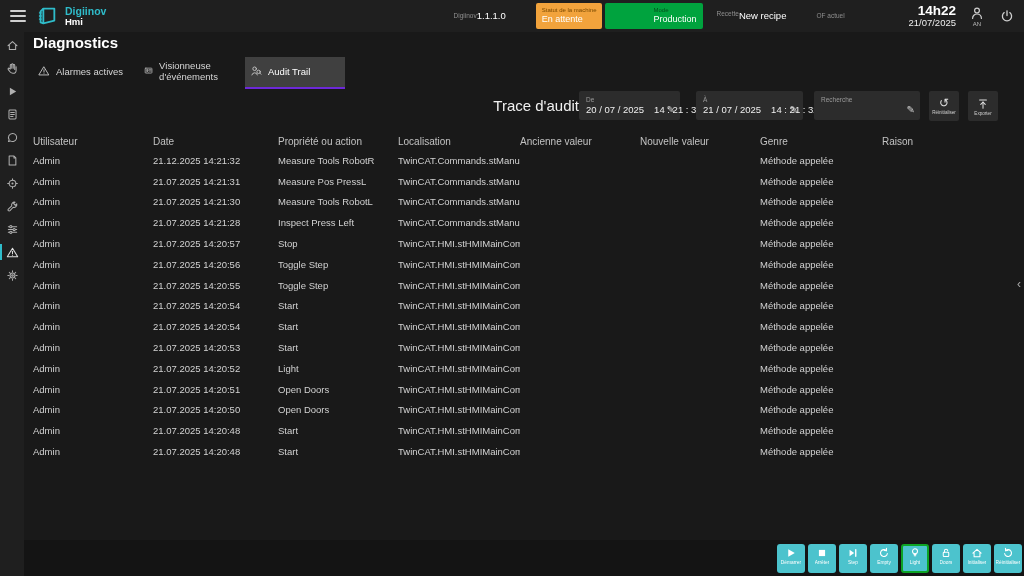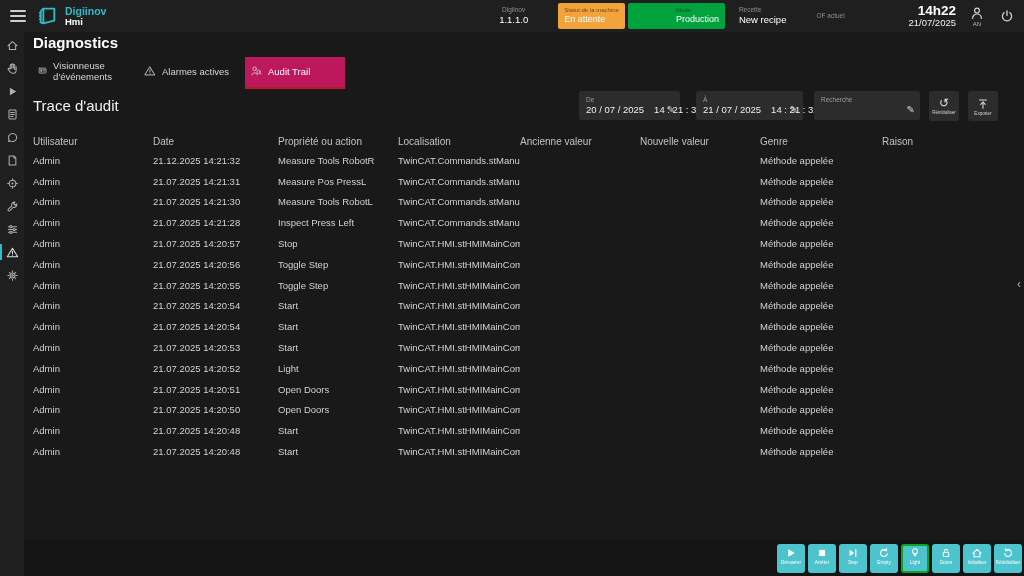--- a/index.html
+++ b/index.html
@@ -13,21 +13,21 @@
   
   .topbar{position:absolute;top:0;left:0;width:1024px;height:32px;background:#1f1f1f;
     display:flex;align-items:center;padding:0 10px;z-index:5;}
   .hamburger{width:16px;height:12px;display:flex;flex-direction:column;justify-content:space-between;cursor:pointer;margin-right:10px;}
   .hamburger span{height:1.6px;background:#cfcfcf;border-radius:1px;}
   .brand{display:flex;align-items:center;gap:7px;}
   .brand-text{line-height:1;}
   .brand-text .l1{color:#2fbcca;font-size:10.5px;font-weight:bold;}
   .brand-text .l2{color:#fff;font-size:9.5px;font-weight:bold;margin-top:1px;}
   .sp{flex:1;}
-  .kv{display:flex;flex-direction:column;line-height:1.2;}
+  .kv{display:flex;flex-direction:row;line-height:1.2;}
   .kv .lbl{font-size:6.5px;color:#8f8f8f;}
   .kv .val{font-size:9.5px;color:#fff;}
   .version{align-items:center;text-align:center;}
   .badge{height:26px;border-radius:2px;padding:2px 6px;display:flex;flex-direction:column;justify-content:center;line-height:1.25;min-width:50px;}
   .badge .lbl{font-size:6px;}
   .badge .val{font-size:9px;color:#fff;}
   .badge.orange{background:#f2a33c;margin-left:30px;}
   .badge.orange .lbl{color:#7a4a00;}
   .badge.green{background:#00a33e;margin-left:3px;padding-left:48px;}
   .badge.green .lbl{color:#00521c;}
@@ -46,23 +46,23 @@
   .sb-item{width:24px;height:14px;display:flex;justify-content:center;align-items:center;color:#b0b0b0;position:relative;cursor:pointer;}
   .sb-item.active{color:#e0e0e0;}
   .sb-item.active::before{content:'';position:absolute;left:0;top:-1px;bottom:-1px;width:2px;background:#2fbcca;}
 
   
   .main{position:absolute;left:24px;top:32px;right:0;bottom:0;}
   .page-title{margin:2px 0 0 9px;font-size:15px;font-weight:600;color:#fff;}
   .tabs{display:flex;margin:6px 0 0 9px;}
   .tab{width:106px;display:flex;align-items:center;gap:6px;font-size:9.5px;color:#d6d6d6;padding:3px 0 5px 5px;cursor:pointer;border-bottom:2px solid transparent;}
   .tab .ticon{color:#c4c4c4;}
-  .tab.active{width:100px;background:#be185d;border-bottom:2px solid #b91c1c;color:#fff;}
-
-  .section-row{display:flex;justify-content:space-between;align-items:flex-start;margin:2px 26px 0 9px;height:36px;}
+  .tab.active{width:100px;background:#404040;border-bottom:2px solid #6d28d9;color:#fff;}
+
+  .section-row{display:flex;justify-content:flex-end;align-items:flex-start;margin:2px 26px 0 9px;height:36px;}
   .section-title{font-size:15px;color:#f0f0f0;margin-top:6px;font-weight:400;}
   .filters{display:flex;align-items:flex-start;gap:9px;}
   .fbox{background:#2c2c2c;border-radius:2px;height:29px;padding:2px 6px 2px 7px;display:flex;flex-direction:column;justify-content:center;line-height:1.2;position:relative;cursor:text;}
   .fbox .flabel{font-size:6.5px;color:#9a9a9a;}
   .fbox .fval{font-size:9.5px;color:#efefef;white-space:nowrap;}
   .fbox .fval .tsep{display:inline-block;width:10px;}
   .fbox .pencil{position:absolute;right:5px;bottom:4px;font-size:10px;color:#cfcfcf;}
   .fbox.from{width:101px;}
   .fbox.to{width:107px;margin-left:7px;}
   .fbox.search{width:106px;margin-left:2px;}
@@ -213,34 +213,34 @@
         <path d="M7 2 V3.3 M7 10.7 V12 M2 7 H3.3 M10.7 7 H12 M3.5 3.5 L4.4 4.4 M9.6 9.6 L10.5 10.5 M10.5 3.5 L9.6 4.4 M4.4 9.6 L3.5 10.5"></path>
       </svg>
   </div>
 </nav>
 
 <main class="main">
   <h1 class="page-title">Diagnostics</h1>
 
   <div class="tabs">
     <div class="tab">
+      <svg class="ticon" width="12" height="12" viewBox="0 0 14 14" fill="none" stroke="currentColor" stroke-width="1.1" stroke-linecap="round" stroke-linejoin="round">
+          <path d="M7 2.4 L12.6 11.6 H1.4 Z"></path>
+          <path d="M7 5.6 V8.3"></path>
+          <circle cx="7" cy="9.9" r="0.55" fill="currentColor" stroke="none"></circle>
+        </svg>
+      <span>Alarmes actives</span>
+    </div>
+    <div class="tab">
       <svg class="ticon" width="12" height="12" viewBox="0 0 14 14" fill="none" stroke="currentColor" stroke-width="1.1" stroke-linecap="round">
           <rect x="1.8" y="2.6" width="10.4" height="7.6" rx="1"></rect>
           <circle cx="5" cy="5.6" r="1.2"></circle>
           <path d="M3.4 8.6 a1.8 1.8 0 0 1 3.2 0 M8.2 5 h2.6 M8.2 7 h2.6"></path>
         </svg>
       <span>Visionneuse d'événements</span>
-    </div>
-    <div class="tab">
-      <svg class="ticon" width="12" height="12" viewBox="0 0 14 14" fill="none" stroke="currentColor" stroke-width="1.1" stroke-linecap="round" stroke-linejoin="round">
-          <path d="M7 2.4 L12.6 11.6 H1.4 Z"></path>
-          <path d="M7 5.6 V8.3"></path>
-          <circle cx="7" cy="9.9" r="0.55" fill="currentColor" stroke="none"></circle>
-        </svg>
-      <span>Alarmes actives</span>
     </div>
     <div class="tab active">
       <svg class="ticon" width="12" height="12" viewBox="0 0 14 14" fill="none" stroke="currentColor" stroke-width="1.1" stroke-linecap="round">
           <circle cx="5.4" cy="4.4" r="2.1"></circle>
           <path d="M2.2 11.6 a3.3 3.3 0 0 1 6.4 0"></path>
           <circle cx="10" cy="8" r="2"></circle>
           <path d="M11.5 9.5 L12.8 10.8"></path>
         </svg>
       <span>Audit Trail</span>
     </div>

